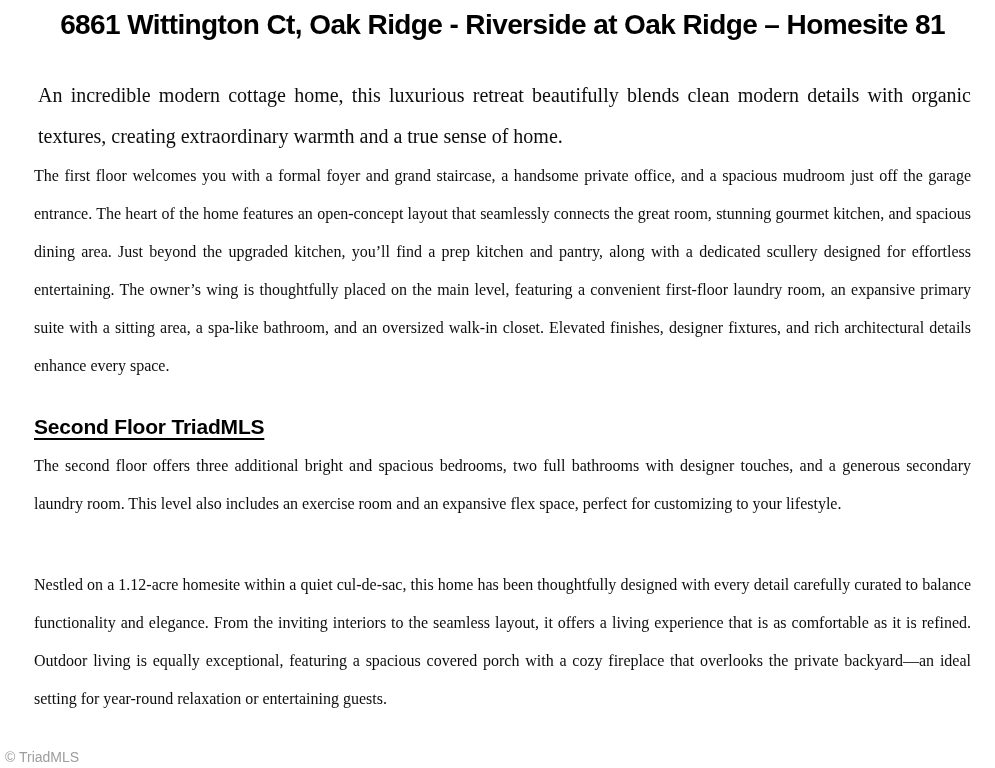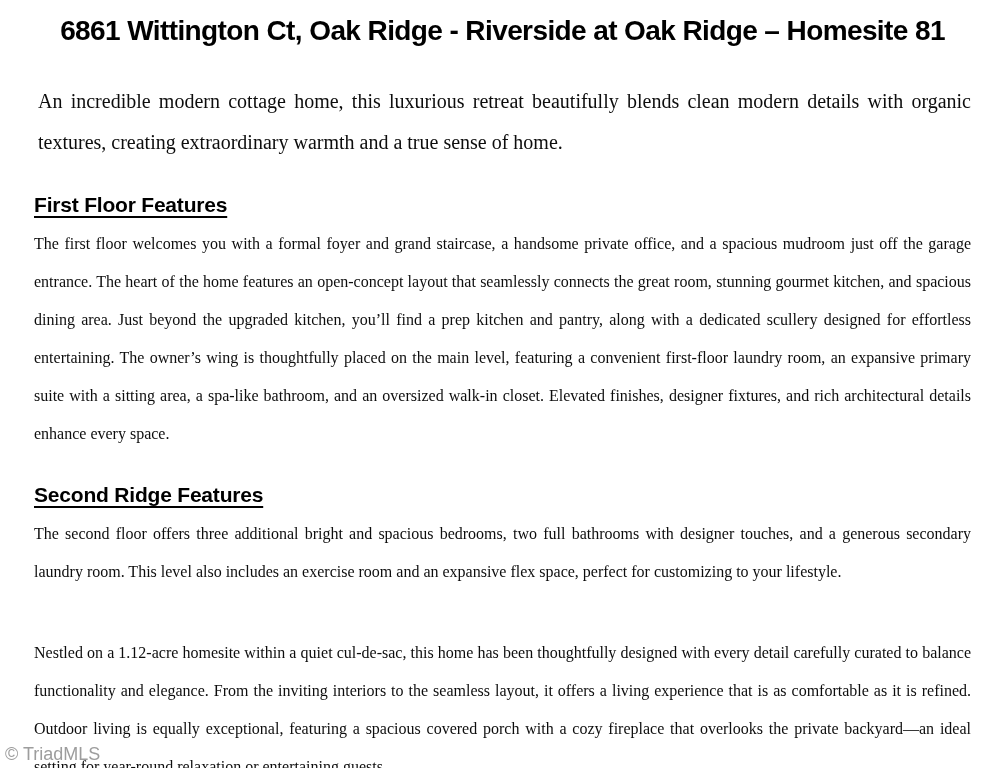--- a/index.html
+++ b/index.html
@@ -6,21 +6,21 @@
   html, body { width: 995px; height: 768px; }
   body {
     background: #ffffff;
     color: #0d0d0d;
     position: relative;
     overflow: hidden;
   }
   .doc {
     width: 995px;
     height: 768px;
-    padding: 13px 24px 0 34px;
+    padding: 7px 24px 0 34px;
     position: relative;
   }
   .title {
     font-family: "Liberation Sans", sans-serif;
     font-weight: bold;
     font-size: 28px;
     letter-spacing: -0.6px;
     text-align: center;
     color: #000000;
     margin: 2px 0 0 0;
@@ -53,40 +53,39 @@
     margin: 0;
   }
   .closing {
     margin-top: 43px;
   }
   .watermark {
     position: absolute;
     left: 5px;
     bottom: 3px;
     font-family: "Liberation Sans", sans-serif;
-    font-size: 18px;
+    font-size: 14px;
     color: #9d9d9d;
   }
 </style>
 </head>
 <body>
 
 <div class="doc">
 
   <h1 class="title">6861 Wittington Ct, Oak Ridge - Riverside at Oak Ridge – Homesite 81</h1>
 
   <p class="intro">An incredible modern cottage home, this luxurious retreat beautifully blends clean modern details with organic textures, creating extraordinary warmth and a true sense of home.</p>
 
   <div>
-    <h2 class="section-heading">First Floor Features</h2>
     <p class="body-text">The first floor welcomes you with a formal foyer and grand staircase, a handsome private office, and a spacious mudroom just off the garage entrance. The heart of the home features an open-concept layout that seamlessly connects the great room, stunning gourmet kitchen, and spacious dining area. Just beyond the upgraded kitchen, you’ll find a prep kitchen and pantry, along with a dedicated scullery designed for effortless entertaining. The owner’s wing is thoughtfully placed on the main level, featuring a convenient first-floor laundry room, an expansive primary suite with a sitting area, a spa-like bathroom, and an oversized walk-in closet. Elevated finishes, designer fixtures, and rich architectural details enhance every space.</p>
   </div>
 
   <div>
-    <h2 class="section-heading">Second Ridge Features</h2>
+    <h2 class="section-heading">Second Floor TriadMLS</h2>
     <p class="body-text">The second floor offers three additional bright and spacious bedrooms, two full bathrooms with designer touches, and a generous secondary laundry room. This level also includes an exercise room and an expansive flex space, perfect for customizing to your lifestyle.</p>
   </div>
 
   <p class="body-text closing">Nestled on a 1.12-acre homesite within a quiet cul-de-sac, this home has been thoughtfully designed with every detail carefully curated to balance functionality and elegance. From the inviting interiors to the seamless layout, it offers a living experience that is as comfortable as it is refined. Outdoor living is equally exceptional, featuring a spacious covered porch with a cozy fireplace that overlooks the private backyard—an ideal setting for year-round relaxation or entertaining guests.</p>
 
   <span class="watermark">© TriadMLS</span>
 
 </div>
 
 </body></html>

